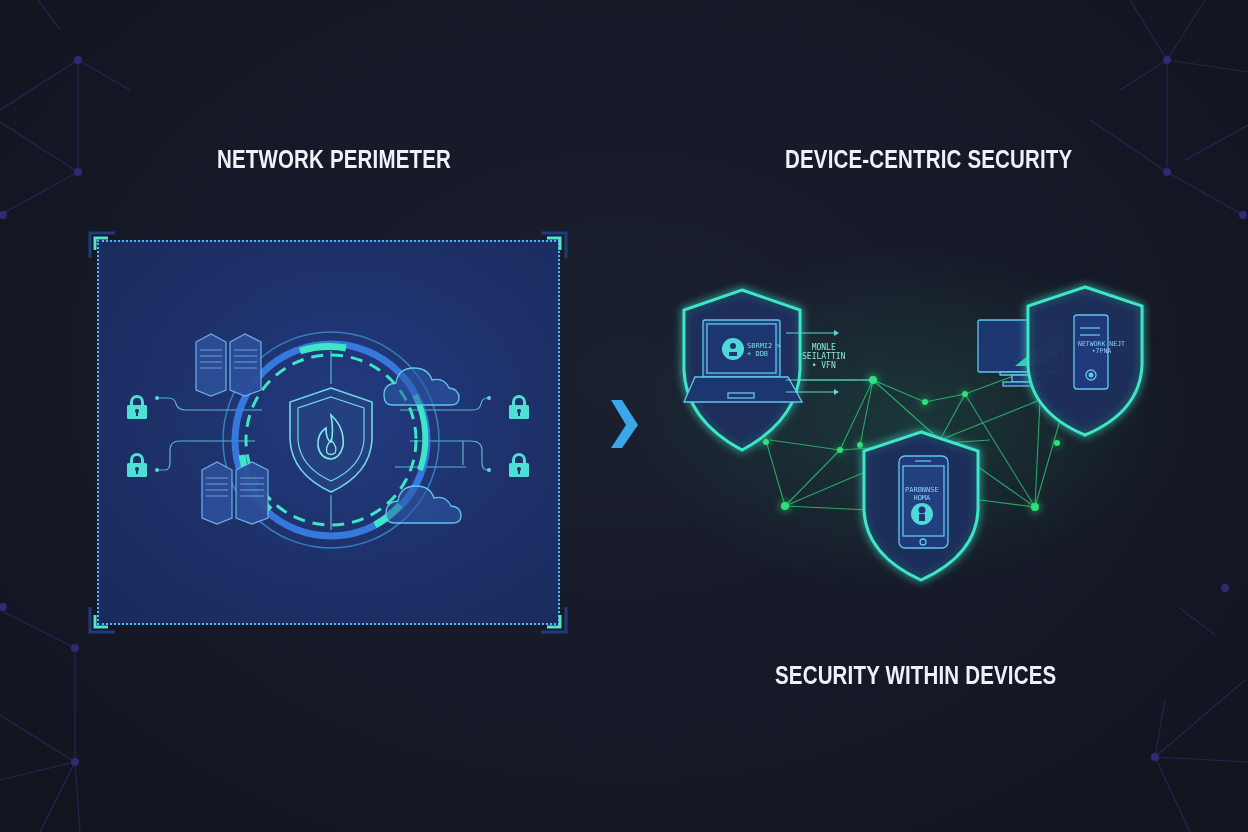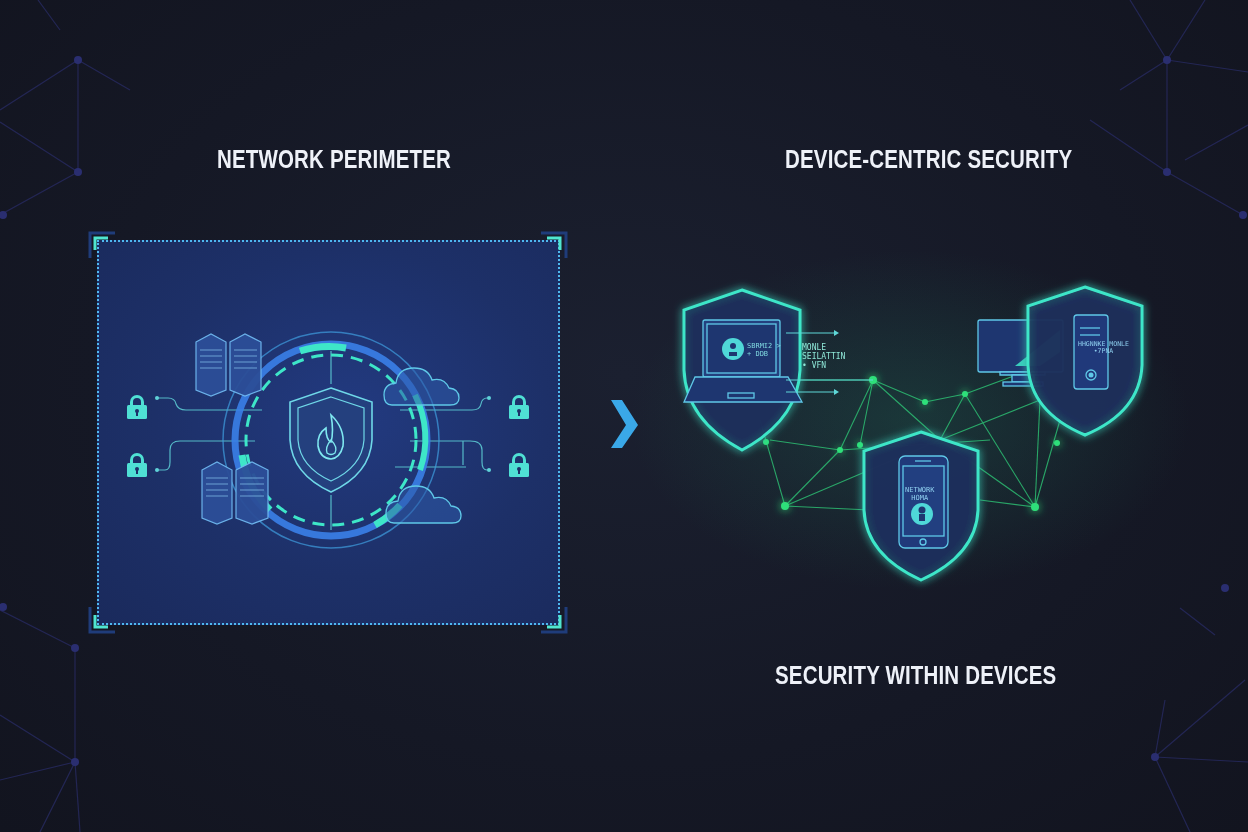--- a/index.html
+++ b/index.html
@@ -275,19 +275,19 @@
       <line x1="915" y1="461" x2="931" y2="461"></line>
     </g>
     <circle cx="922" cy="514" r="11" fill="#4fd8d8"></circle>
     <circle cx="922" cy="510" r="3.5" fill="#1e3670"></circle>
     <path d="M919 514 h6 v7 h-6z" fill="#1e3670"></path>
   </g>
 </svg>
 
 <div class="overlay-text" style="left:747px; top:342px; font-size:7px; color:#7fd8e0;">SBRMI2 &gt;
 + DDB</div>
-<div class="overlay-text" style="left:802px; top:343px; font-size:8px; color:#8fe8d8;">MONLE
+<div class="overlay-text" style="left:802px; top:343px; font-size:8px; color:#8fe8d8;text-align:center;">MONLE
 SEILATTIN
 • VFN</div>
-<div class="overlay-text" style="left:1078px; top:341px; font-size:6.5px; color:#8fd0f0; text-align:center;">HHGNNKE MONLE
+<div class="overlay-text" style="left:1078px; top:341px; font-size:6.5px; color:#8fd0f0; text-align:center;">NETWORK NEJT
 •7PNA</div>
-<div class="overlay-text" style="left:905px; top:486px; font-size:7px; color:#8fd0f0; text-align:center;">NETWORK
+<div class="overlay-text" style="left:905px; top:486px; font-size:7px; color:#8fd0f0; text-align:center;">PARBNNSE
 HOMA</div>
 
 </body></html>

